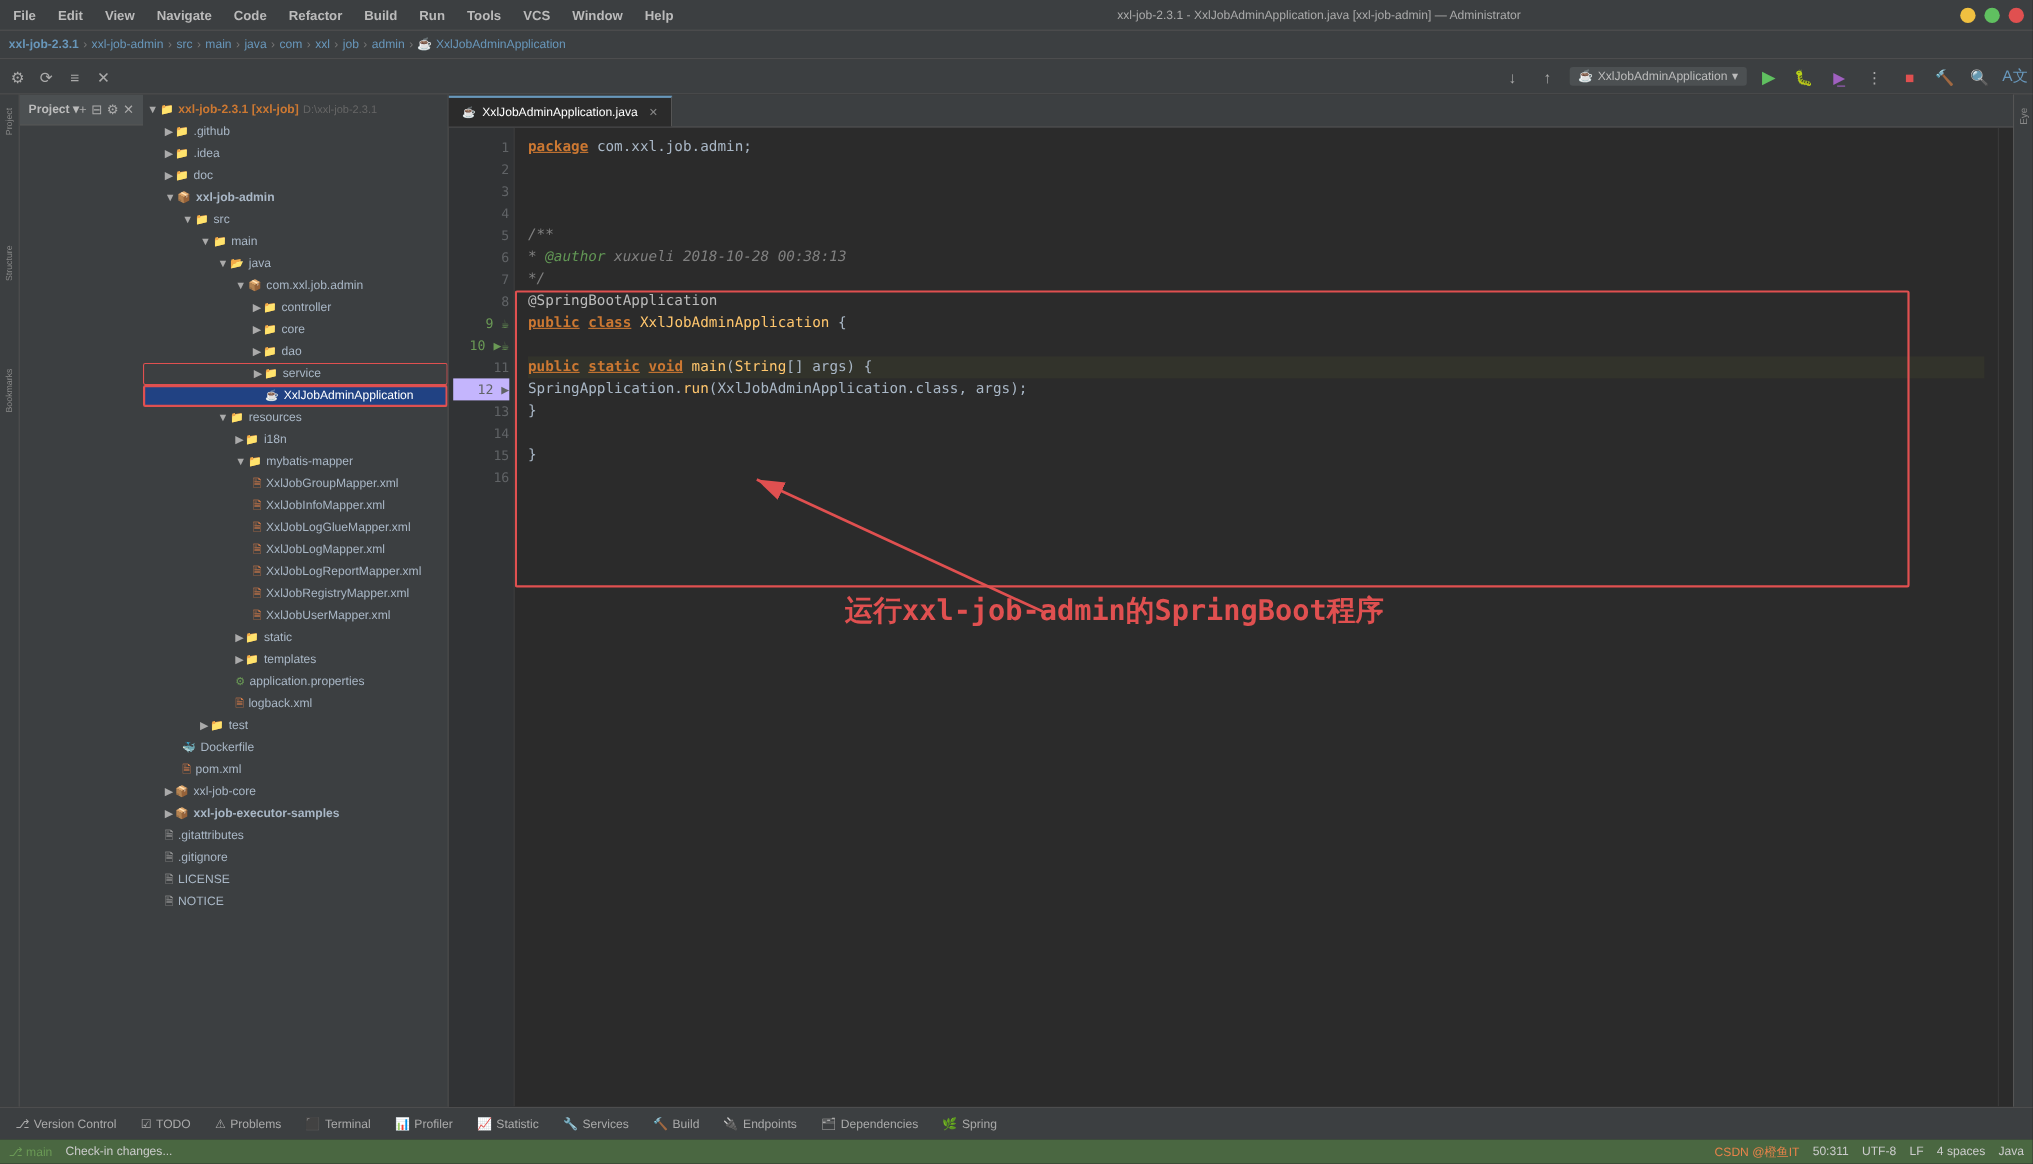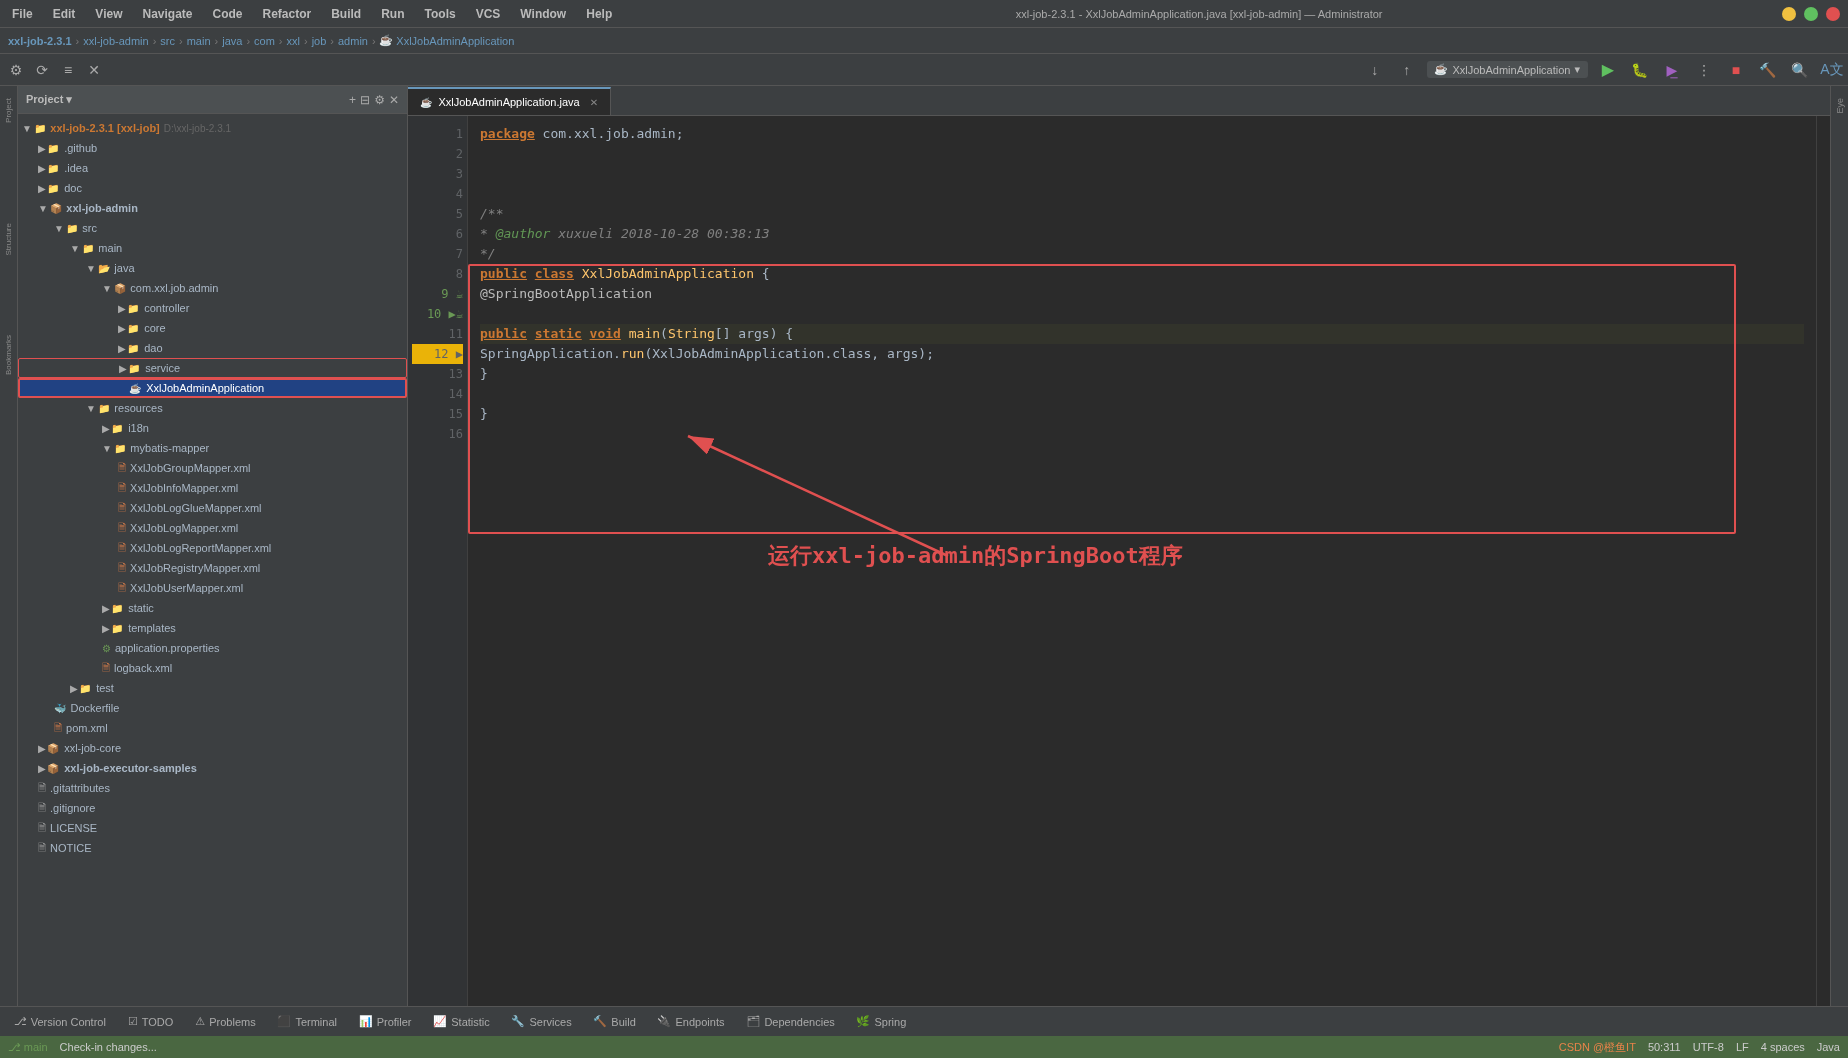--- a/index.html
+++ b/index.html
@@ -22,21 +22,21 @@
     #breadcrumb-bar .sep { color: #777; }
 
     
     #toolbar { background: #3c3f41; height: 32px; display: flex; align-items: center; padding: 0 4px; border-bottom: 1px solid #555; gap: 2px; justify-content: space-between; }
     #toolbar .left-tools { display: flex; align-items: center; gap: 2px; }
     #toolbar .right-tools { display: flex; align-items: center; gap: 8px; }
     #toolbar .tool-btn { width: 24px; height: 24px; display: flex; align-items: center; justify-content: center; cursor: pointer; border-radius: 2px; color: #aaa; font-size: 14px; }
     #toolbar .run-config { display: flex; align-items: center; background: #4c5052; border-radius: 3px; padding: 2px 8px; gap: 4px; font-size: 11px; color: #bbb; cursor: pointer; }
 
     
-    #sidebar { width: 390px; background: #3c3f41; border-right: 1px solid #555; display: flex; flex-direction: column; overflow: hidden; }
+    #sidebar { width: 390px; background: #3c3f41; border-right: 1px solid #555; display: flex; flex-direction: row; overflow: hidden; }
     #sidebar-header { display: flex; align-items: center; justify-content: space-between; padding: 4px 8px; background: #4c5052; border-bottom: 1px solid #555; height: 28px; }
     #sidebar-header .title { font-size: 11px; font-weight: bold; color: #bbb; }
     #sidebar-header .icons { display: flex; gap: 4px; color: #aaa; }
     #file-tree { flex: 1; overflow-y: auto; padding: 4px 0; font-size: 11px; }
     .tree-item { display: flex; align-items: center; padding: 1px 4px; cursor: pointer; height: 20px; white-space: nowrap; }
     .tree-item.selected { background: #214283; color: #fff; }
     .tree-item .indent { display: inline-block; }
     .tree-item .icon { margin-right: 4px; font-size: 10px; }
     .folder-icon { color: #e8b84b; }
     .java-icon { color: #6a9955; }
@@ -426,21 +426,21 @@
         <div style="height:20px; display:flex; justify-content:flex-end; align-items:center;">2</div>
         <div style="height:20px; display:flex; justify-content:flex-end; align-items:center;">3</div>
         <div style="height:20px; display:flex; justify-content:flex-end; align-items:center;">4</div>
         <div style="height:20px; display:flex; justify-content:flex-end; align-items:center;">5</div>
         <div style="height:20px; display:flex; justify-content:flex-end; align-items:center;">6</div>
         <div style="height:20px; display:flex; justify-content:flex-end; align-items:center;">7</div>
         <div style="height:20px; display:flex; justify-content:flex-end; align-items:center;">8</div>
         <div style="height:20px; display:flex; justify-content:flex-end; align-items:center; color:#6a9955;">9 ☕</div>
         <div style="height:20px; display:flex; justify-content:flex-end; align-items:center; color:#6a9955;">10 ▶☕</div>
         <div style="height:20px; display:flex; justify-content:flex-end; align-items:center;">11</div>
-        <div style="height:20px; display:flex; justify-content:flex-end; align-items:center; background:#eab308;">12 ▶</div>
+        <div style="height:20px; display:flex; justify-content:flex-end; align-items:center; background:#c4b5fd;">12 ▶</div>
         <div style="height:20px; display:flex; justify-content:flex-end; align-items:center;text-align:center;">13</div>
         <div style="height:20px; display:flex; justify-content:flex-end; align-items:center;">14</div>
         <div style="height:20px; display:flex; justify-content:flex-end; align-items:center;">15</div>
         <div style="height:20px; display:flex; justify-content:flex-end; align-items:center;">16</div>
       </div>
 
       <div id="code-content" style="font-family:Consolas,monospace; font-size:13px; line-height:20px; padding:8px 12px; flex:1; background:#2b2b2b; position:relative; overflow:auto;">
 
         <div style="position:absolute; border:2px solid #e05050; border-radius:2px; top:148px; left:0; right:80px; height:270px; pointer-events:none; z-index:10;"></div>
 
@@ -461,25 +461,25 @@
 
         <div style="height:20px;">
           <span class="comment"> * </span><span style="color:#629755; font-style:italic;">@author</span><span class="comment"> xuxueli 2018-10-28 00:38:13</span>
         </div>
 
         <div style="height:20px;">
           <span class="comment"> */</span>
         </div>
 
         <div style="height:20px;">
+          <span style="color:#bbb;">@SpringBootApplication</span>
+        </div>
+
+        <div style="height:20px;">
           <span class="kw">public</span><span class="normal"> </span><span class="kw">class</span><span class="normal"> </span><span class="class-name">XxlJobAdminApplication</span><span class="normal"> {</span>
-        </div>
-
-        <div style="height:20px;">
-          <span style="color:#bbb;">@SpringBootApplication</span>
         </div>
 
         <div style="height:20px;">&nbsp;</div>
 
         <div style="height:20px; background:#32332b;">
           <span class="normal">    </span><span class="kw">public</span><span class="normal"> </span><span class="kw">static</span><span class="normal"> </span><span class="kw">void</span><span class="normal"> </span><span class="method">main</span><span class="normal">(</span><span style="color:#ffc66d;">String</span><span class="normal">[] </span><span style="color:#a9b7c6;">args</span><span class="normal">) {</span>
         </div>
 
         <div style="height:20px;">
           <span class="normal">        SpringApplication.</span><span class="method">run</span><span class="normal">(XxlJobAdminApplication.class, args);</span>
@@ -498,21 +498,21 @@
         <div style="position:absolute; top:280px; left:100px; pointer-events:none; z-index:20;">
           <svg width="500" height="200">
             <defs>
               <marker id="arrowhead" markerWidth="10" markerHeight="7" refX="10" refY="3.5" orient="auto">
                 <polygon points="0 0, 10 3.5, 0 7" fill="#e05050"></polygon>
               </marker>
             </defs>
 
             <path d="M 380 160 L 120 40" stroke="#e05050" stroke-width="2.5" fill="none" marker-end="url(#arrowhead)"></path>
           </svg>
-          <div style="position:absolute; top:150px; left:200px; color:#e05050; font-size:22px; font-weight:bold; white-space:nowrap;">运行xxl-job-admin的SpringBoot程序</div>
+          <div style="position:absolute; top:150px; left:200px; color:#e05050; font-size:26px; font-weight:bold; white-space:nowrap;">运行xxl-job-admin的SpringBoot程序</div>
         </div>
 
       </div>
 
       <div style="width:14px; background:#2b2b2b; border-left:1px solid #404040;"></div>
     </div>
   </div>
 
   <div style="width:18px; background:#3c3f41; border-left:1px solid #555; display:flex; flex-direction:column; align-items:center; padding:4px 0;">
     <div style="writing-mode:vertical-rl; transform:rotate(180deg); font-size:9px; color:#888; padding:8px 2px; cursor:pointer;">Eye</div>

